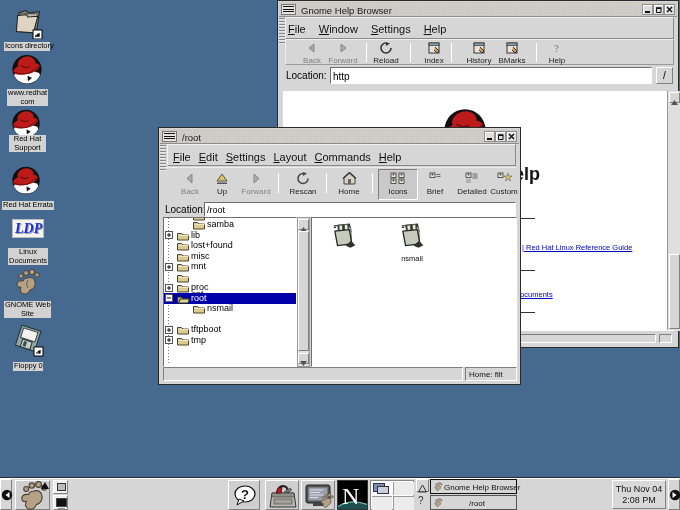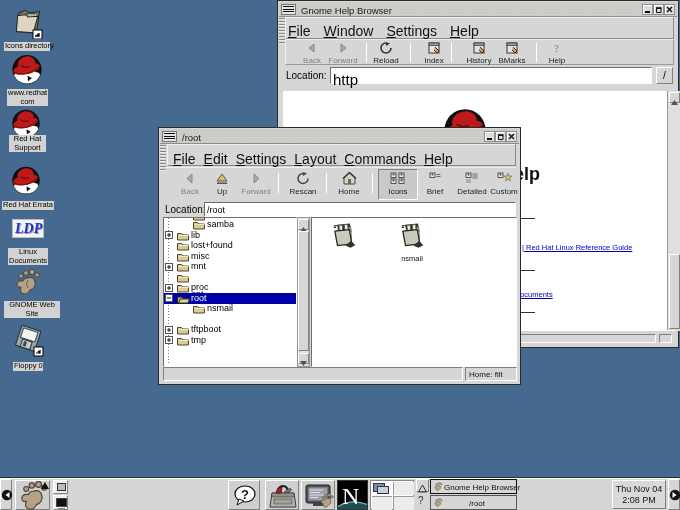--- a/index.html
+++ b/index.html
@@ -5,21 +5,21 @@
 body{font-family:"Liberation Sans",sans-serif;background:#46698f;background-image:radial-gradient(#406389 0.6px,transparent 0.7px);background-size:4px 4px;position:relative}
 .abs{position:absolute}
 .lbl{position:absolute;background:#d2d2d2;color:#000;font-size:7.5px;line-height:8.5px;text-align:center;padding:0 1px;white-space:nowrap}
 .win{position:absolute;background:#d6d6d6;border:1px solid #2a2a2a}
 .tbar{position:absolute;left:1px;right:1px;top:1px;height:15px;background:#cfcdc7;background-image:radial-gradient(#c2c0ba 0.5px,transparent 0.6px);background-size:3px 3px;border-bottom:1px solid #8f8d88}
 .tbar .ham{position:absolute;left:2px;top:2px;width:15px;height:11px;border:1px solid #777;background:#e4e4e4;overflow:hidden}
 .tbar .ham i{display:block;height:1.2px;background:#111;margin:1.3px 1px 0 1px}
 .tbar .ttl{position:absolute;left:22px;top:3px;font-size:9.5px;color:#1a1a1a}
 .wbtn{position:absolute;top:2px;width:11px;height:11px;background:#dedede;border:1px solid #909090;box-shadow:inset 1px 1px 0 #fff;overflow:hidden}
 .wbtn svg{display:block}
-.menu{font-size:14px;color:#111}
+.menu{font-size:11px;color:#111}
 .menu span{margin-right:14px}
 .bevel-out{border-top:1px solid #fff;border-left:1px solid #fff;border-right:1px solid #808080;border-bottom:1px solid #808080}
 .bevel-in{border-top:1px solid #808080;border-left:1px solid #808080;border-right:1px solid #fff;border-bottom:1px solid #fff}
 .entry{background:#fff;border-top:1px solid #6e6e6e;border-left:1px solid #6e6e6e;border-right:1px solid #fff;border-bottom:1px solid #fff}
 .tb-it{position:absolute;text-align:center;font-size:8px;color:#222}
 .tb-sep{position:absolute;width:1px;background:#9a9a9a;border-right:1px solid #fff}
 .treerow{position:absolute;left:0;height:11px;font-size:9px;color:#000;white-space:nowrap}
 .grip{background:repeating-linear-gradient(to bottom,#888 0,#888 1px,#e8e8e8 1px,#e8e8e8 2px,#d6d6d6 2px,#d6d6d6 3px)}
 u{text-decoration:underline}
 .vdot{width:1px;background:repeating-linear-gradient(to bottom,#777 0,#777 1px,#fff 1px,#fff 3px)}
@@ -67,21 +67,21 @@
   <svg class="abs" style="left:15px;top:268px" width="26" height="30" viewBox="0 0 26 30">
     <g fill="#b5a186" stroke="#4a4036" stroke-width="1">
       <path d="M12 10 Q19 8 20 14 Q21 20 15 22 Q13 27 9 26 Q4 25 6 19 Q2 20 2 16 Q3 12 8 13 Q9 10 12 10Z"></path>
       <circle cx="6" cy="8" r="2.2"></circle>
       <circle cx="11" cy="5" r="2.4"></circle>
       <circle cx="17" cy="4" r="2.6"></circle>
       <circle cx="22" cy="7" r="2.2"></circle>
     </g>
     <path d="M13 12 Q10 16 13 20" stroke="#6d5f4e" fill="none"></path>
   </svg>
-  <div class="lbl" style="left:4px;top:301px;width:56px">GNOME Web<br>Site</div>
+  <div class="lbl" style="left:4px;top:301px;width:47px">GNOME Web<br>Site</div>
 
   <svg class="abs" style="left:14px;top:325px" width="30" height="32" viewBox="0 0 30 32">
     <g transform="rotate(18 15 14)">
       <rect x="4" y="3" width="20" height="21" fill="#93a8a4" stroke="#23332f" stroke-width="1"></rect>
       <rect x="6.5" y="5" width="15" height="10" fill="#f2f2ee" stroke="#445"></rect>
       <rect x="9" y="16" width="10" height="8" fill="#c3cecc" stroke="#23332f"></rect>
       <rect x="11" y="17.5" width="3" height="5" fill="#3a4a48"></rect>
     </g>
     <rect x="20" y="22" width="9" height="9" fill="#fff" stroke="#000"></rect>
     <path d="M22 28 L26 28 L26 25 M24 26 L26.4 28.4" stroke="#000" stroke-width="1.2" fill="none"></path>
@@ -169,21 +169,21 @@
           <rect x="2" y="1" width="10" height="2.5" fill="#86a0b4" stroke="#333" stroke-width=".7"></rect>
           <path d="M8 5 L12 9 L10 11 L7 8" fill="#c9a06a" stroke="#432"></path>
         </svg><br>BMarks</div>
     <div class="tb-sep" style="left:250px;top:3px;height:19px"></div>
     <div class="tb-it" style="left:258px;top:2px;width:26px">
       <svg width="12" height="12" viewBox="0 0 12 12">
           <text x="3" y="10" font-size="11" fill="#777" font-family="Liberation Serif">?</text>
         </svg><br>Help</div>
   </div>
   <div class="abs" style="left:8px;top:69px;font-size:10px">Location:</div>
-  <div class="abs entry" style="left:52px;top:66px;width:322px;height:17px;font-size:15px;padding:3px 2px 8px 2px">http</div>
+  <div class="abs entry" style="left:52px;top:66px;width:322px;height:17px;font-size:10px;padding:3px 2px 8px 2px">http</div>
   <div class="abs bevel-out" style="left:378px;top:66px;width:17px;height:17px;background:#d6d6d6;font-size:10px;text-align:center;line-height:15px">/</div>
 
   <div class="abs" style="left:5px;top:90px;width:384px;height:240px;background:#fff;overflow:hidden">
 
     <svg class="abs" style="left:159px;top:17px" width="46" height="45" viewBox="0 0 32 32">
         <use href="#rh"></use>
       </svg>
     <div class="abs" style="left:92px;top:73px;font-size:18px;font-weight:bold;color:#111;white-space:nowrap">Red Hat Linux Help</div>
     <div class="abs" style="left:150px;top:127px;width:102px;height:1px;background:#333"></div>
     <div class="abs" style="left:239px;top:152px;font-size:7.5px;color:#0000bb;text-decoration:underline;white-space:nowrap">| Red Hat Linux Reference Guide</div>

